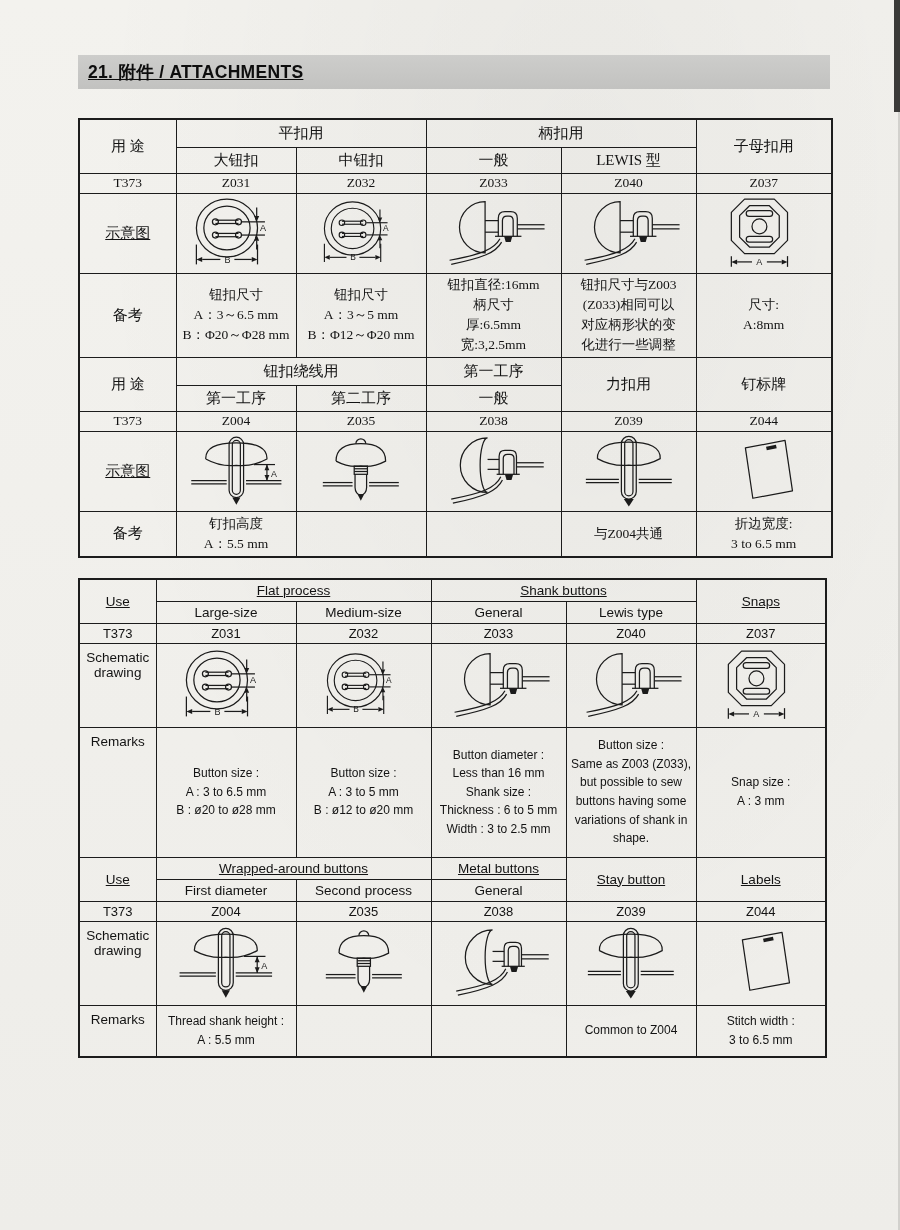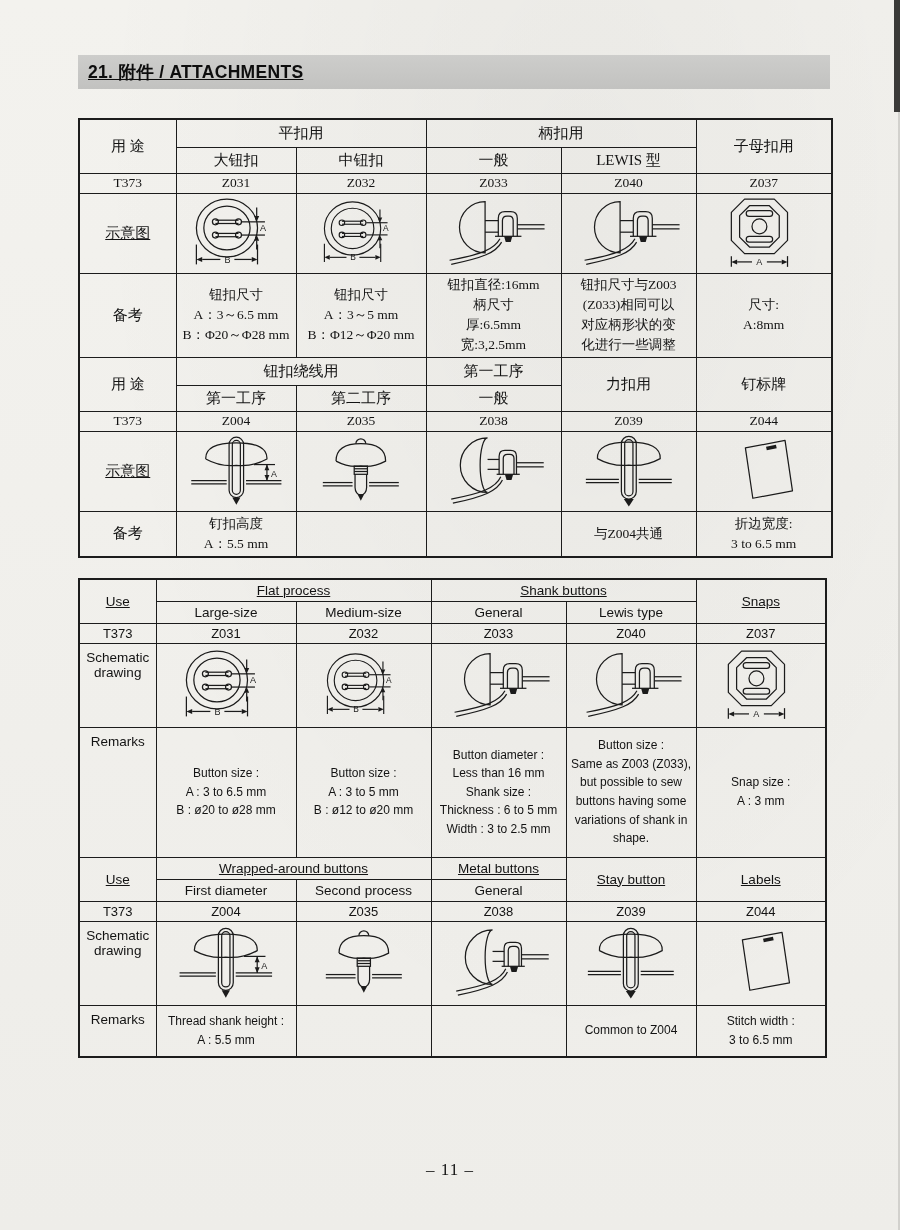--- a/index.html
+++ b/index.html
@@ -675,16 +675,15 @@
 A : 5.5 mm</td>
       <td class="rtext"></td>
       <td class="rtext"></td>
       <td class="rtext">Common to Z004</td>
       <td class="rtext">Stitch width :
 3 to 6.5 mm</td>
     </tr>
   </tbody>
     </table>
 
-  <div class="page-number">– 11 –</div>
   <div class="edge-top-right"></div>
   <div class="edge-right"></div>
 </div>
 
 </body></html>

